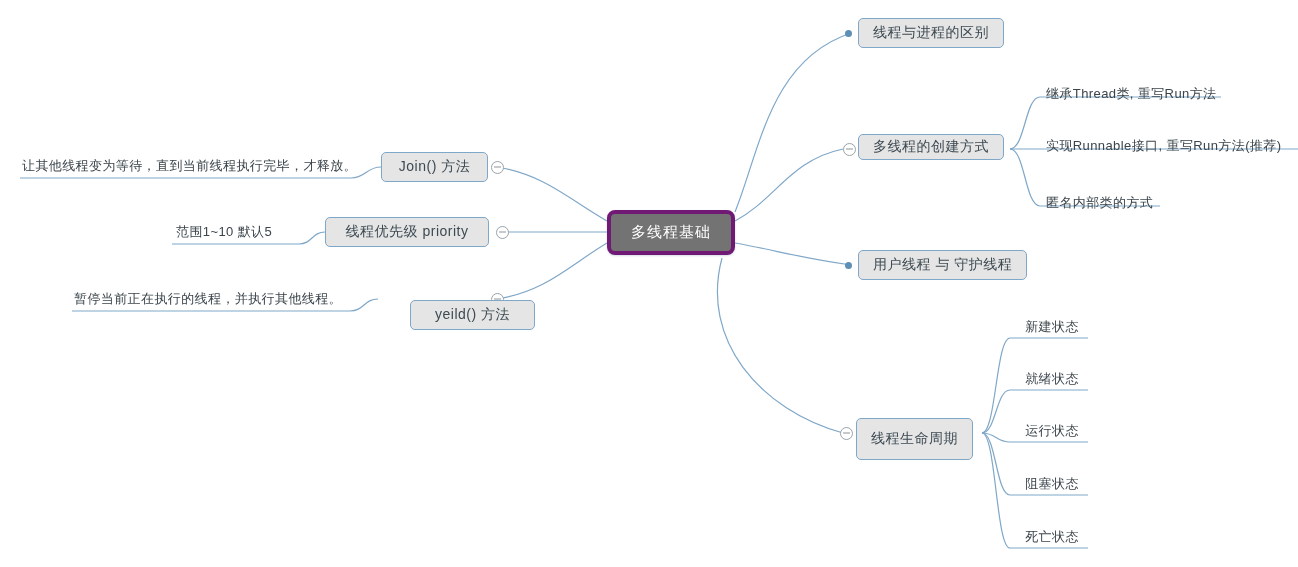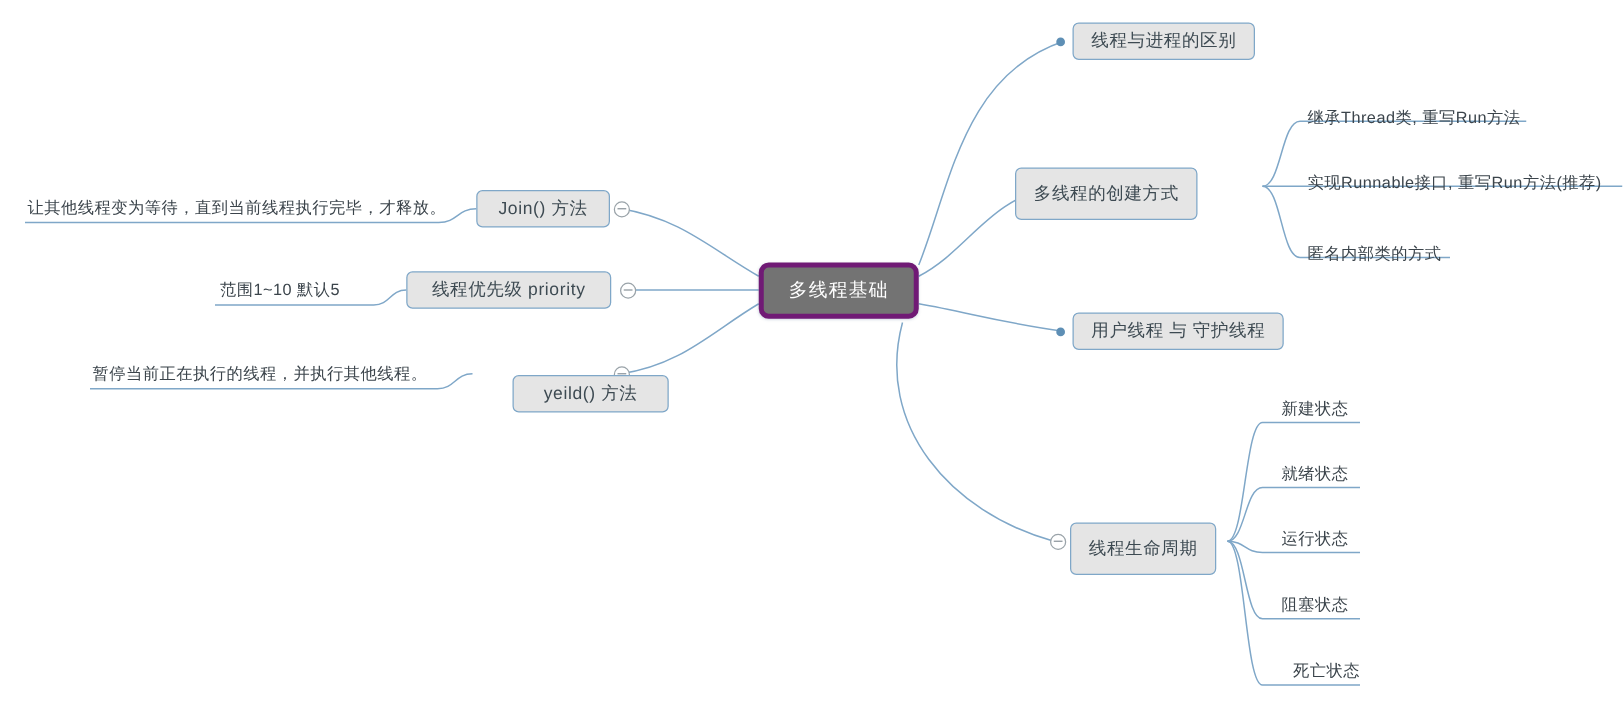--- a/index.html
+++ b/index.html
@@ -146,21 +146,21 @@
   <div class="node root-node" style="left:607px; top:210px; width:128px; height:45px;">
     <span>多线程基础</span>
   </div>
 
   <div class="dot" style="left:845px; top:29.5px;"></div>
   <div class="node box-node" style="left:858px; top:18px; height:30px;">
     <span>线程与进程的区别</span>
   </div>
 
   <div class="toggle" style="left:843px; top:142.5px;"></div>
-  <div class="node box-node" style="left:812px; top:134px; height:42px;">
+  <div class="node box-node" style="left:858px; top:134px; height:26px;">
     <span>多线程的创建方式</span>
   </div>
   <div class="node leaf-node" style="left:1046px; top:84px; height:22px;">
     <span>继承Thread类, 重写Run方法</span>
   </div>
   <div class="node leaf-node" style="left:1046px; top:136px; height:22px;">
     <span>实现Runnable接口, 重写Run方法(推荐)</span>
   </div>
   <div class="node leaf-node" style="left:1046px; top:193px; height:22px;">
     <span>匿名内部类的方式</span>
@@ -180,21 +180,21 @@
   </div>
   <div class="node leaf-node" style="left:1016px; top:370px; height:20px; width:72px;">
     <span>就绪状态</span>
   </div>
   <div class="node leaf-node" style="left:1016px; top:422px; height:20px; width:72px;">
     <span>运行状态</span>
   </div>
   <div class="node leaf-node" style="left:1016px; top:475px; height:20px; width:72px;text-align:center;">
     <span>阻塞状态</span>
   </div>
-  <div class="node leaf-node" style="left:1016px; top:528px; height:20px; width:72px;justify-content:flex-end;">
+  <div class="node leaf-node" style="left:1016px; top:528px; height:20px; width:72px;">
     <span>死亡状态</span>
   </div>
 
   <div class="toggle" style="left:491px; top:160.5px;"></div>
   <div class="node box-node" style="left:381px; top:152px; width:107px; height:30px;">
     <span>Join() 方法</span>
   </div>
   <div class="node leaf-node left-leaf" style="left:22px; top:156px; height:22px;">
     <span>让其他线程变为等待，直到当前线程执行完毕，才释放。</span>
   </div>

